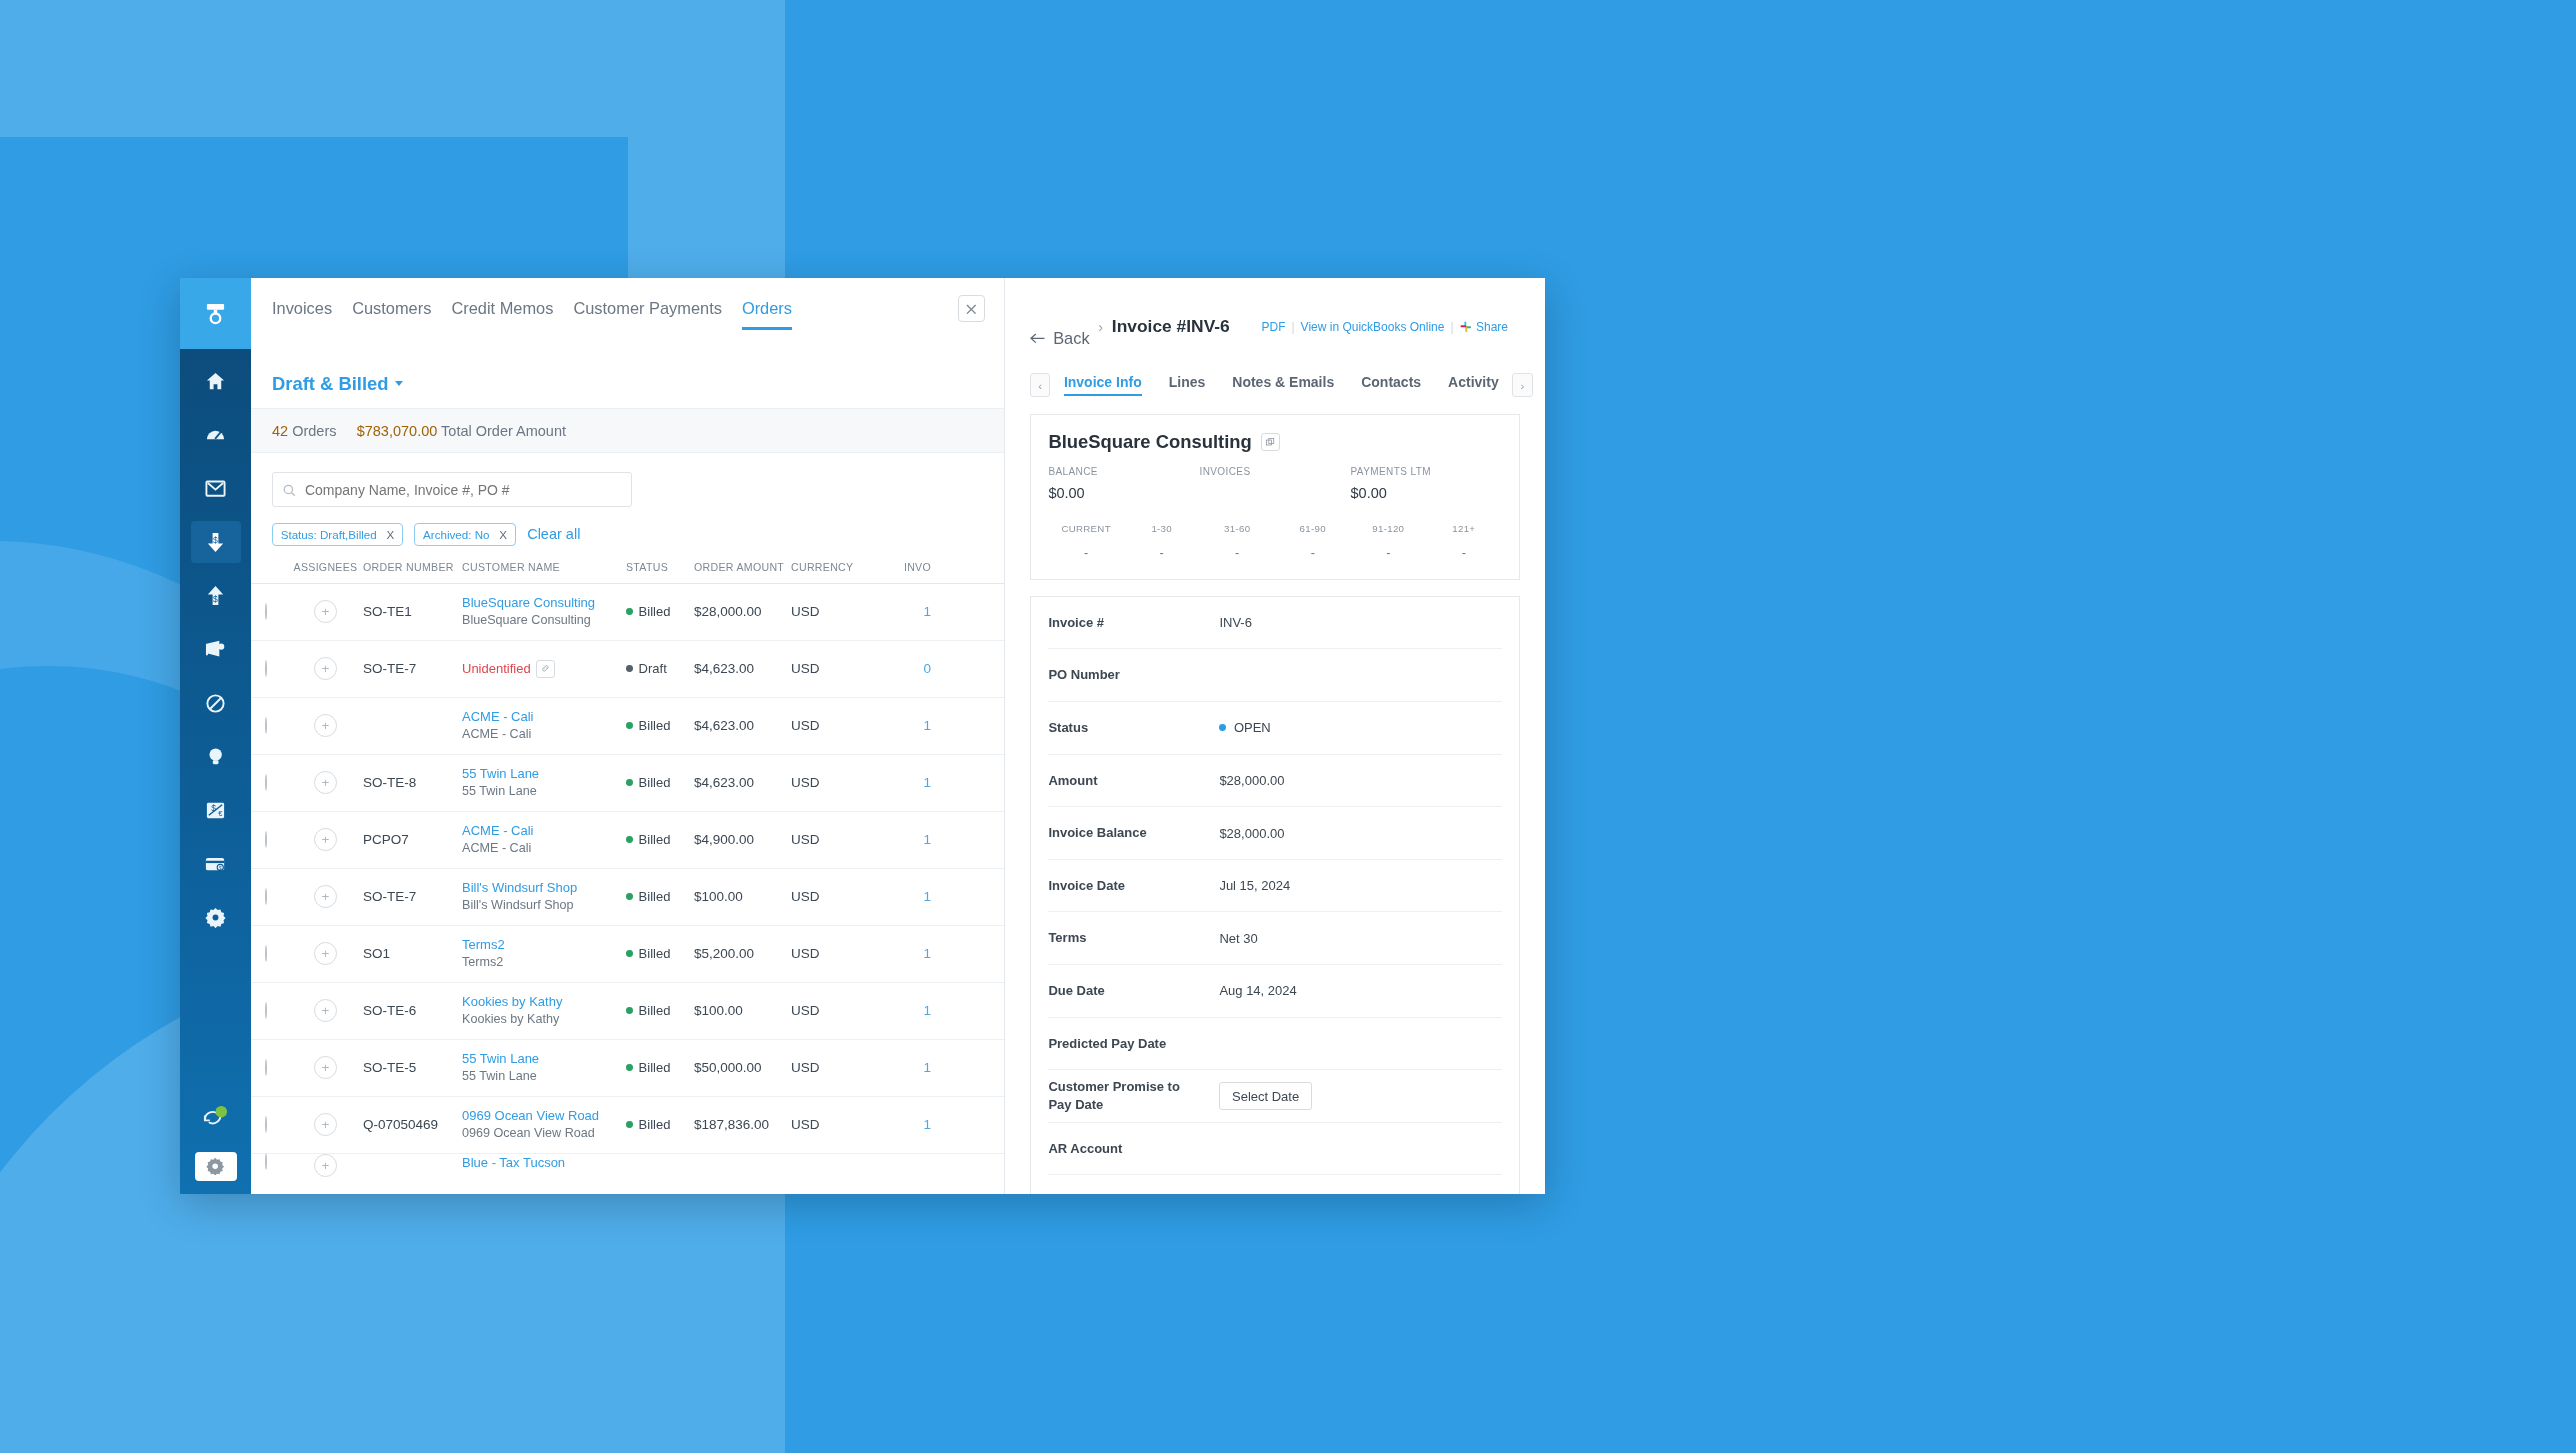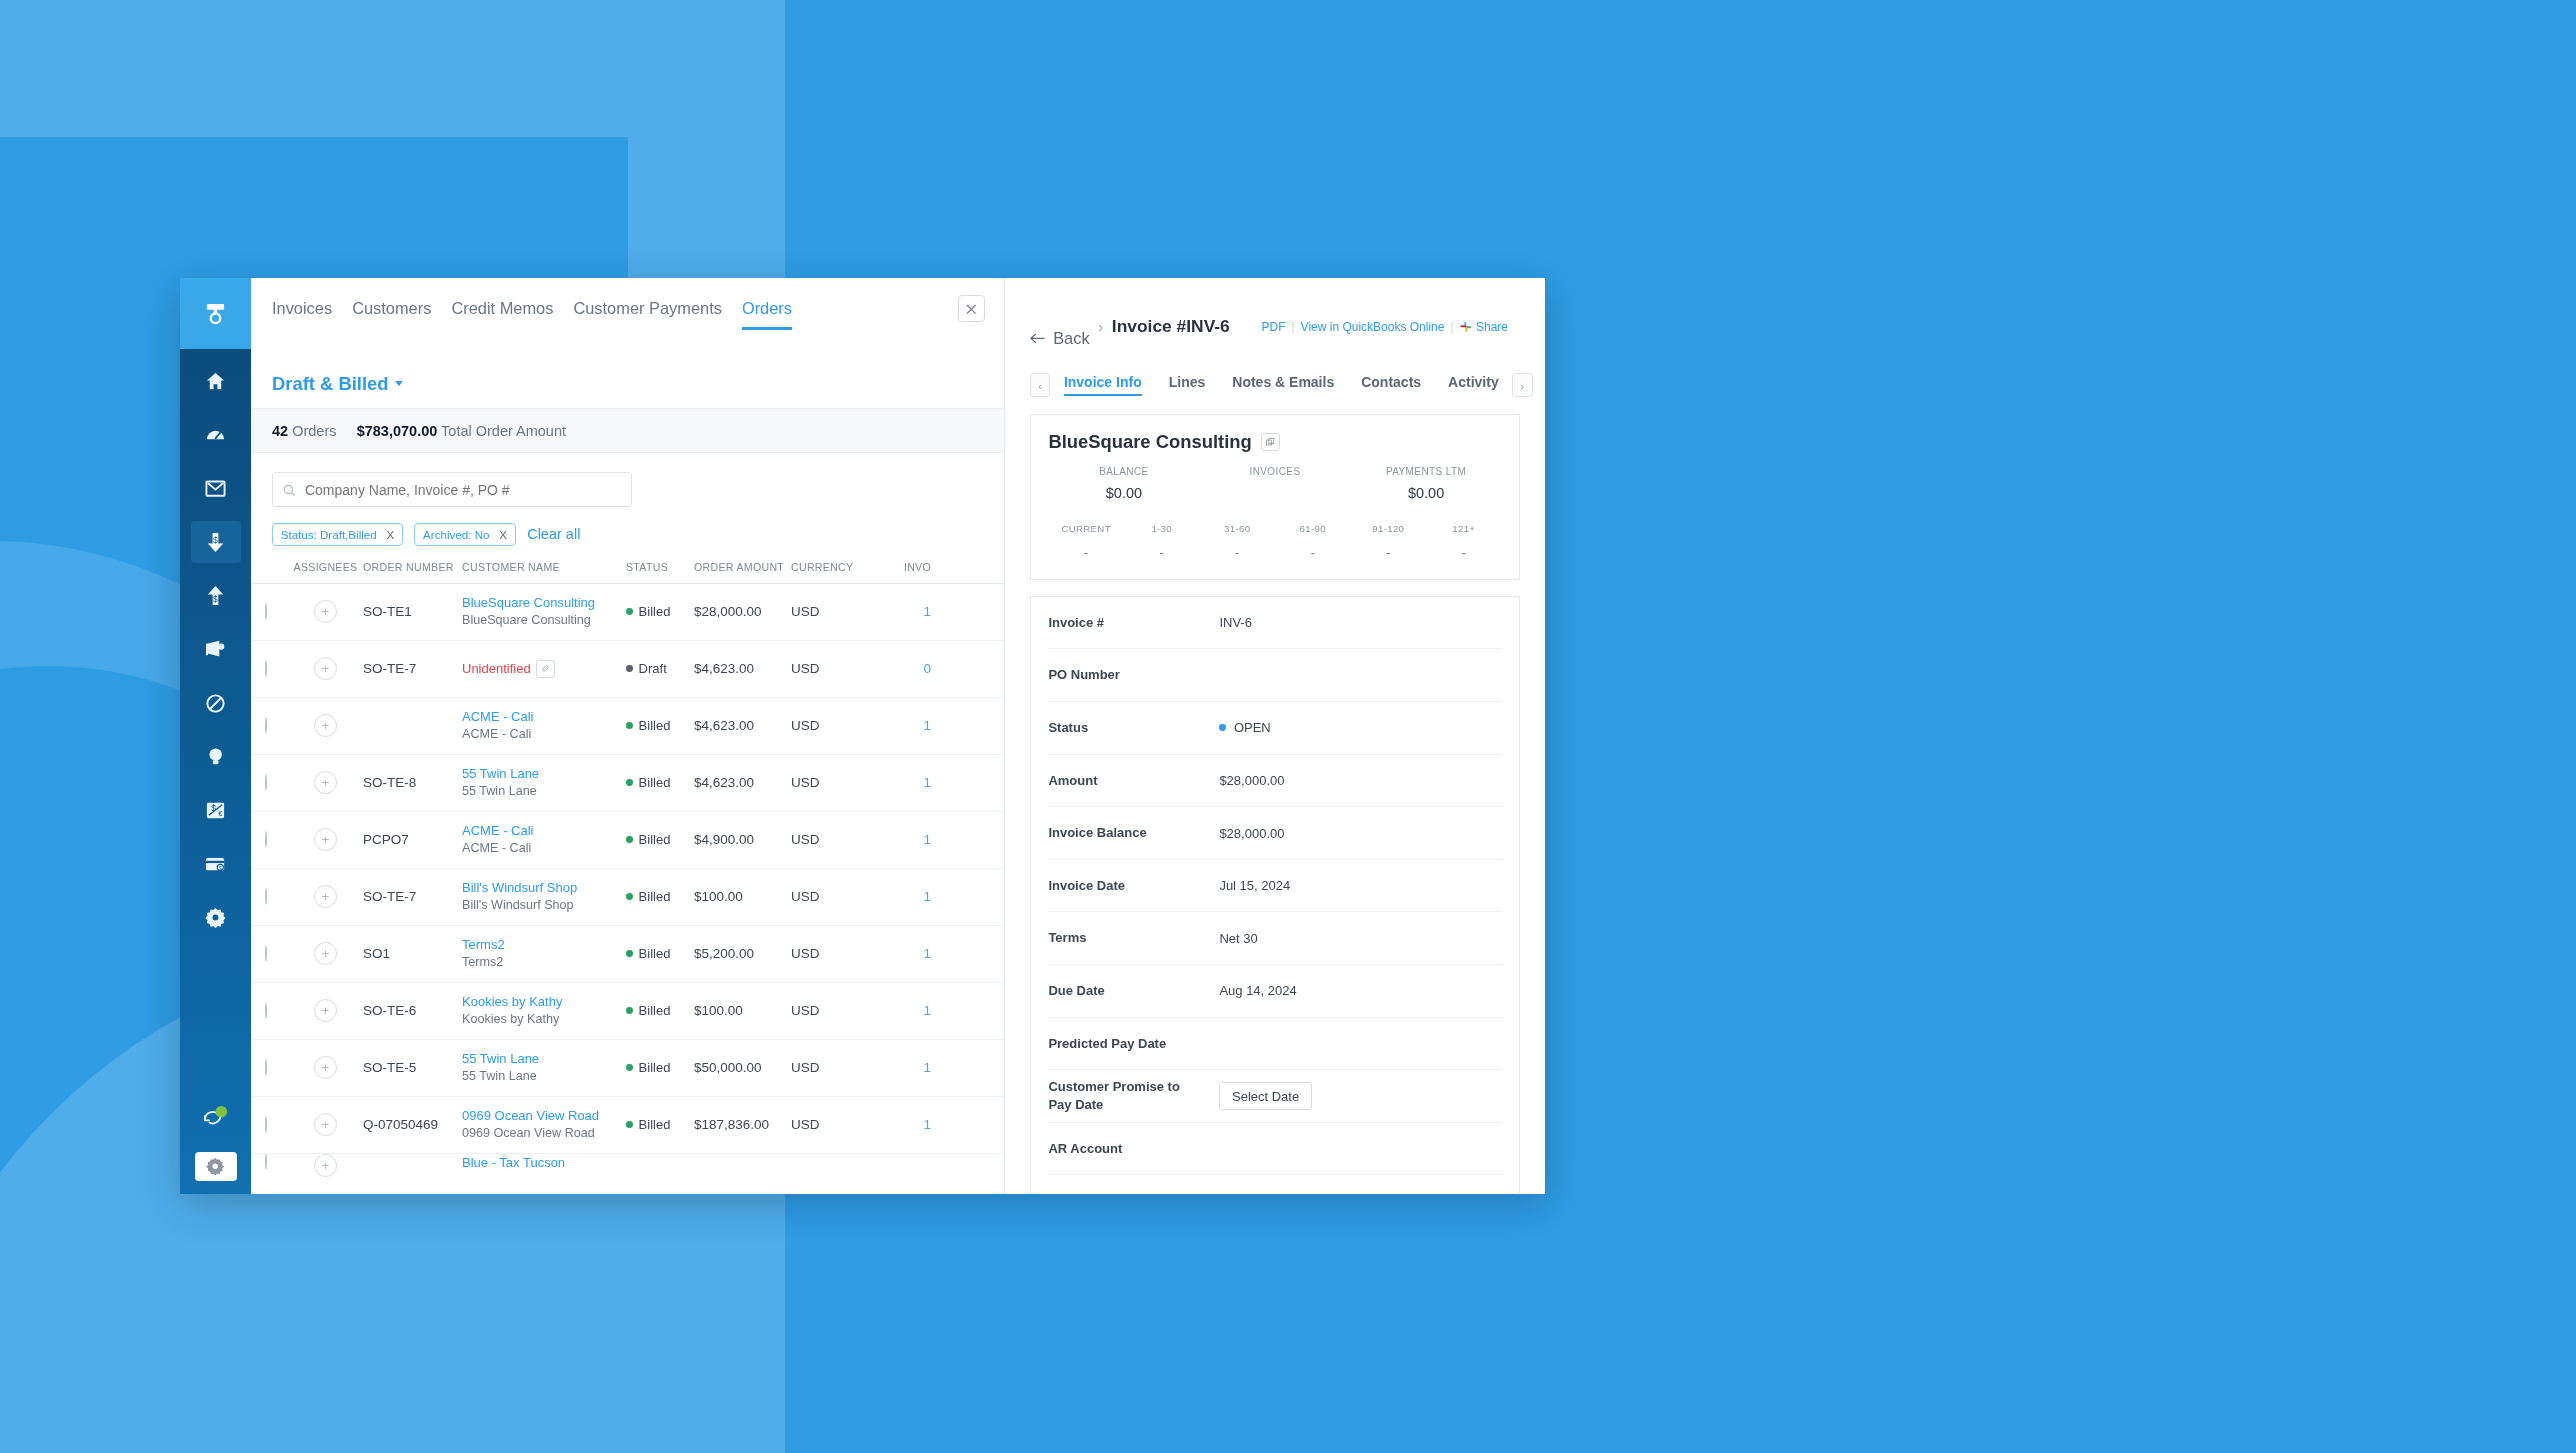--- a/index.html
+++ b/index.html
@@ -44,21 +44,21 @@
   #tabbar{height:60px;display:flex;align-items:flex-start;padding:21px 0 0 21px;position:relative;}
   .tab{font-size:16.4px;color:#6b7785;margin-right:20px;padding-bottom:11.6px;position:relative;white-space:nowrap;}
   .tab.active{color:#2f9ce4;}
   .tab.active:after{content:"";position:absolute;left:0;right:0;bottom:0;height:2.9px;background:#2f9ce4;}
   #close-btn{position:absolute;right:19.3px;top:17.4px;width:25px;height:25px;border:1px solid #d7dce1;border-radius:3.9px;
              display:flex;align-items:center;justify-content:center;background:#fff;}
   #filter-title{padding:13.5px 0 13.5px 21px;font-size:18.4px;color:#2f9ce4;font-weight:600;display:flex;align-items:center;gap:6.8px;}
   .caret-down{width:0;height:0;border-left:4.8px solid transparent;border-right:4.8px solid transparent;border-top:5.8px solid #2f9ce4;}
   #summary-bar{background:#f7f8f9;border-top:1px solid #eceff1;border-bottom:1px solid #eceff1;
                padding:13.5px 21px;font-size:14.5px;color:#4a5460;}
-  #summary-bar b{color:#0f172a;font-weight:700;}
+  #summary-bar b{color:#a16207;font-weight:400;}
   #summary-bar span.lbl{color:#6b7785;}
   #search-row{padding:19.3px 21px 0 21px;}
   #search-box{width:360px;height:35px;border:1px solid #dfe3e8;border-radius:2.9px;display:flex;align-items:center;
               padding:0 9.7px;gap:7.7px;box-sizing:border-box;background:#fff;}
   #search-box input{border:0;outline:0;font-size:14px;color:#8a949f;flex:1;font-family:"Liberation Sans",sans-serif;}
   #chips-row{padding:15.5px 21px 9.7px 21px;display:flex;align-items:center;gap:11.6px;}
   .chip{border:1px solid #8ecdf2;border-radius:4px;color:#2f9ce4;font-size:11.6px;padding:3.9px 7.7px;
         display:flex;align-items:center;gap:9.7px;background:#fff;}
   .chip .x{color:#5f6b78;font-size:11.6px;}
   #clear-all{color:#2f9ce4;font-size:14.5px;}
@@ -102,21 +102,21 @@
   .navsq{width:18.4px;height:22px;border:1px solid #dfe3e8;border-radius:2.9px;display:flex;align-items:center;
          justify-content:center;color:#9aa4ae;font-size:11.6px;background:#fbfbfc;}
   .dtab{font-size:14px;color:#5c6773;font-weight:700;margin:0 13.5px;padding-bottom:5.8px;position:relative;white-space:nowrap;}
   .dtab.active{color:#2f9ce4;}
   .dtab.active:after{content:"";position:absolute;left:0;right:0;bottom:0;height:1.9px;background:#2f9ce4;}
   .card{margin:17.4px 25px 0 25px;border:1px solid #e6e9ec;background:#fff;}
   #cust-card{padding:15.5px 17.4px 19.3px 17.4px;}
   #cust-name-row{display:flex;align-items:center;gap:9.7px;}
   #cust-name{font-size:18.4px;font-weight:700;color:#29333d;}
   .copy-box{width:16.4px;height:16.4px;border:1px solid #d6dbe0;border-radius:2.9px;display:flex;align-items:center;justify-content:center;}
-  #kpis{display:flex;margin-top:13.5px;text-align:center;}
+  #kpis{display:flex;margin-top:13.5px;}
   .kpi{flex:1 1 0;}
   .kpi .k{font-size:10px;color:#8a949f;letter-spacing:0.4px;}
   .kpi .v{font-size:14.5px;color:#2f3a46;margin-top:7.7px;min-height:17.4px;}
   #aging{display:flex;margin-top:21px;text-align:center;}
   .age{flex:1 1 0;}
   .age .k{font-size:9.7px;color:#8a949f;letter-spacing:0.3px;}
   .age .v{font-size:12.6px;color:#6b7785;margin-top:11.6px;}
   #fields-card{margin-top:15.5px;padding:0 17.4px;}
   .frow{display:flex;align-items:center;min-height:40px;border-bottom:1px solid #edf0f2;padding:5.8px 0;gap:16px;}
   .frow:last-child{border-bottom:0;}

